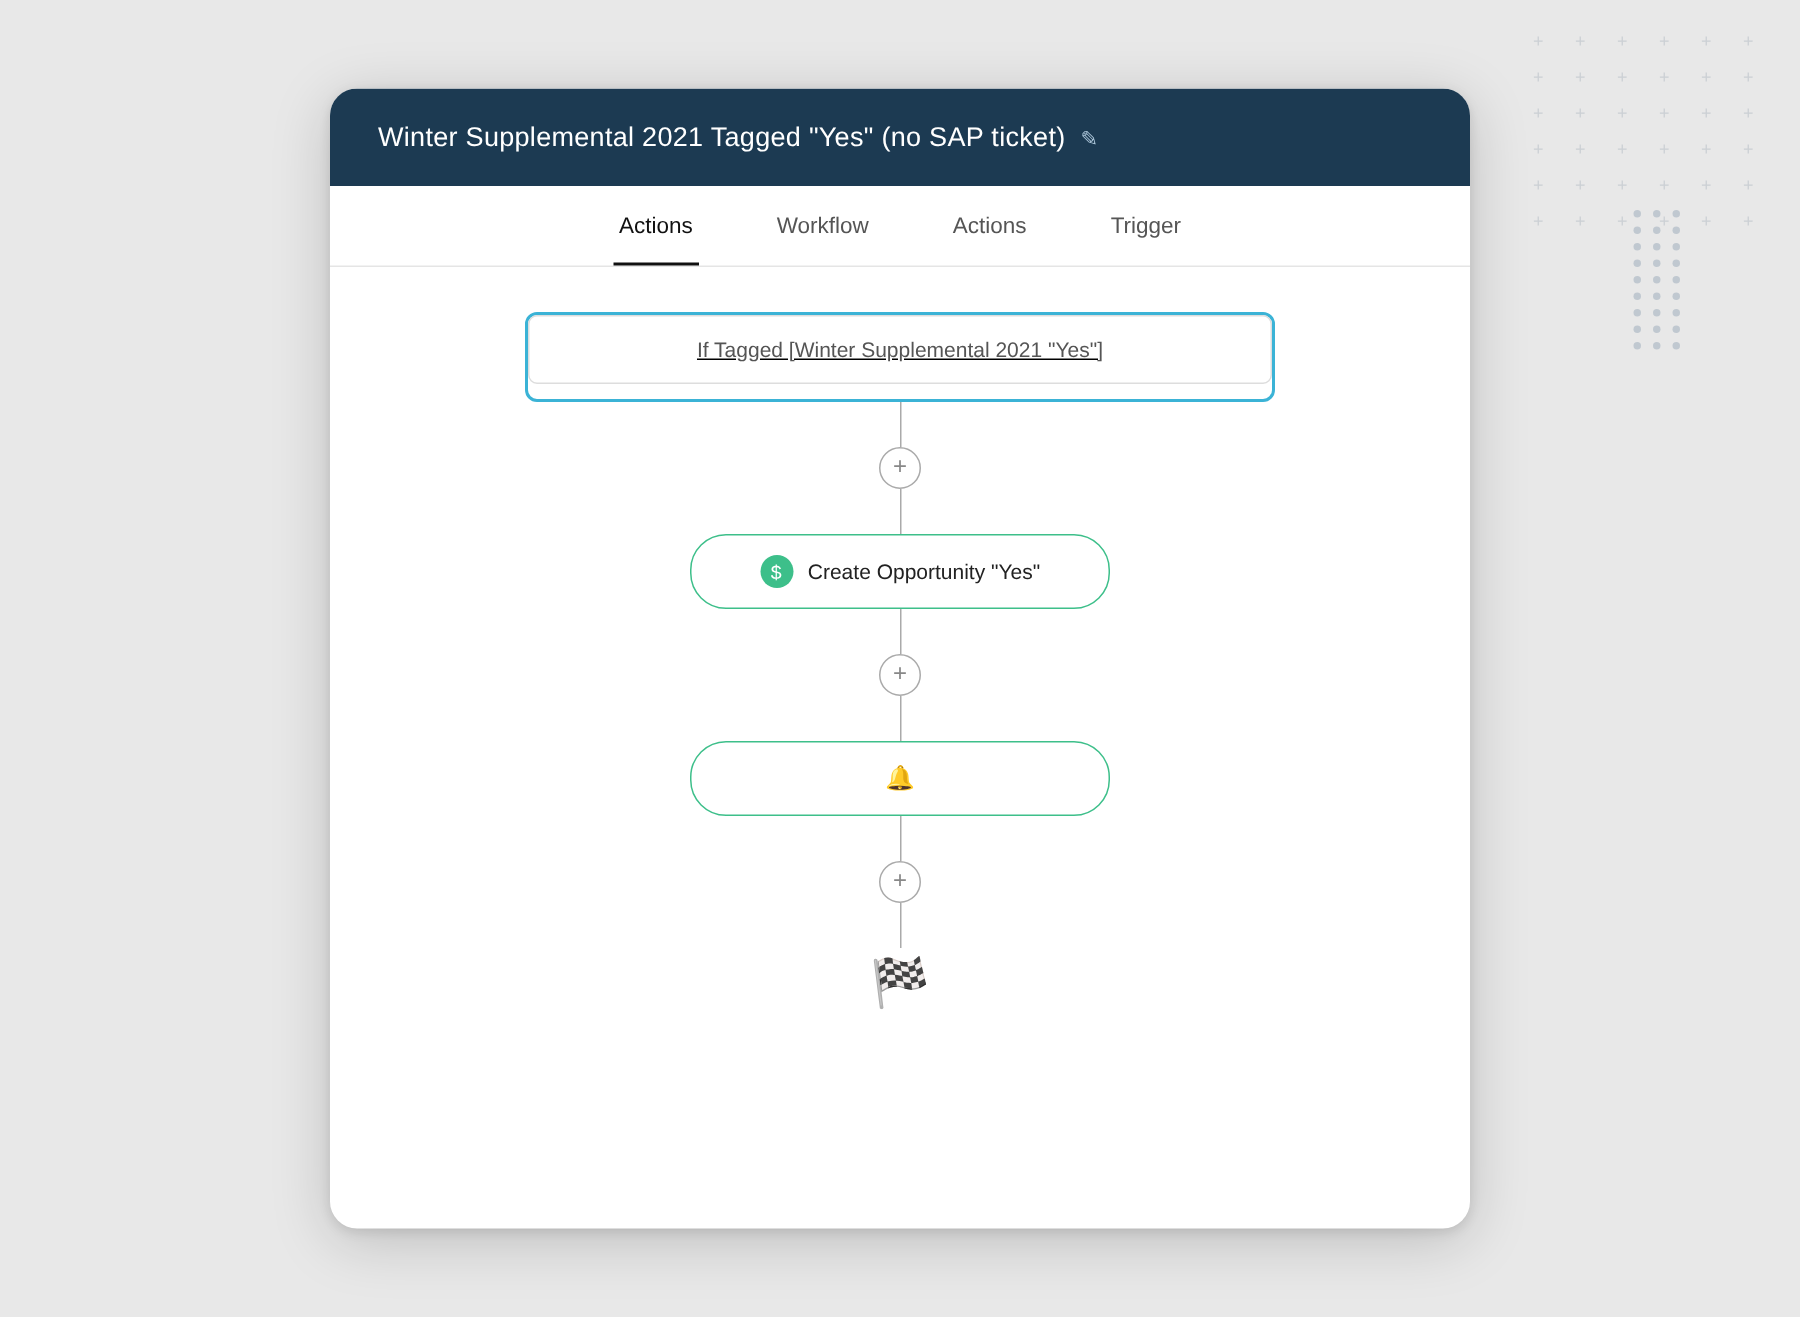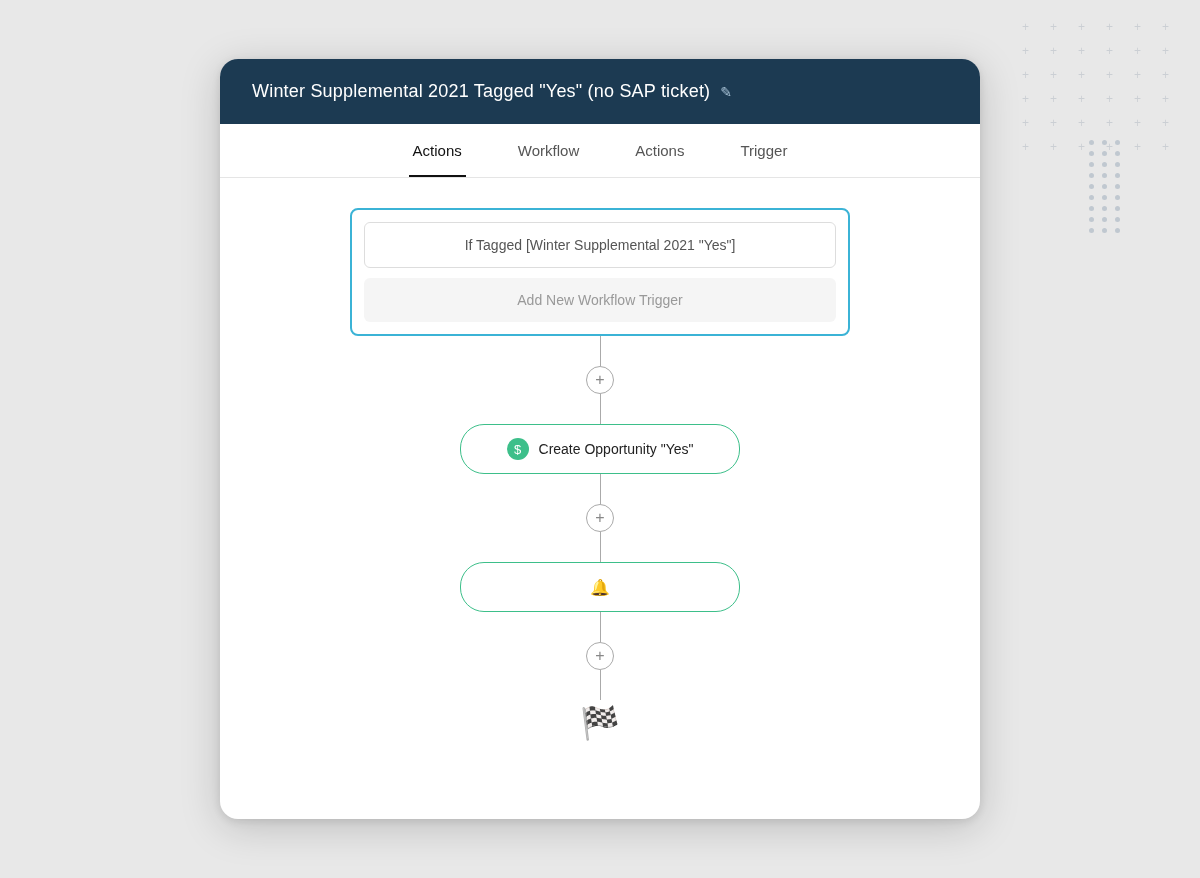--- a/index.html
+++ b/index.html
@@ -90,22 +90,22 @@
       align-items: center;
     }
 
     
     .trigger-box {
       width: 100%;
       max-width: 500px;
       border: 2px solid #3bb3d6;
       border-radius: 8px;
       background: #fff;
-      padding: 12px;
       margin-bottom: 0;
+      text-decoration: underline;
     }
 
     .trigger-condition {
       border: 1px solid #ddd;
       border-radius: 6px;
       padding: 14px 16px;
       text-align: center;
       color: #555;
       font-size: 14px;
       background: #fff;
@@ -338,21 +338,20 @@
       <div class="tab active">Actions</div>
       <div class="tab">Workflow</div>
       <div class="tab">Actions</div>
       <div class="tab">Trigger</div>
     </div>
 
     <div class="card-body">
 
       <div class="trigger-box">
         <div class="trigger-condition">If Tagged [Winter Supplemental 2021 "Yes"]</div>
-        <button class="add-trigger-btn">Add New Workflow Trigger</button>
       </div>
 
       <div class="connector">
         <div class="connector-line"></div>
         <div class="connector-circle">
           <span>+</span>
         </div>
         <div class="connector-line"></div>
       </div>
 

